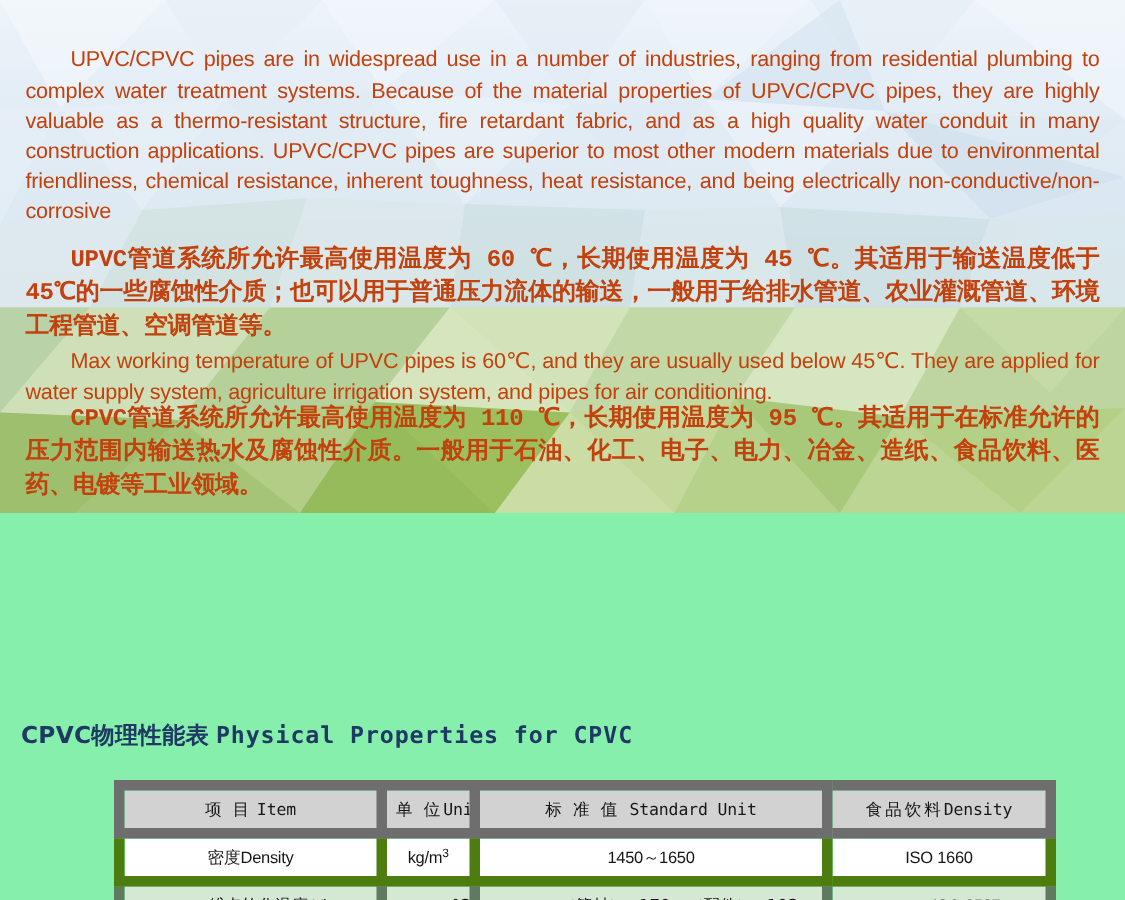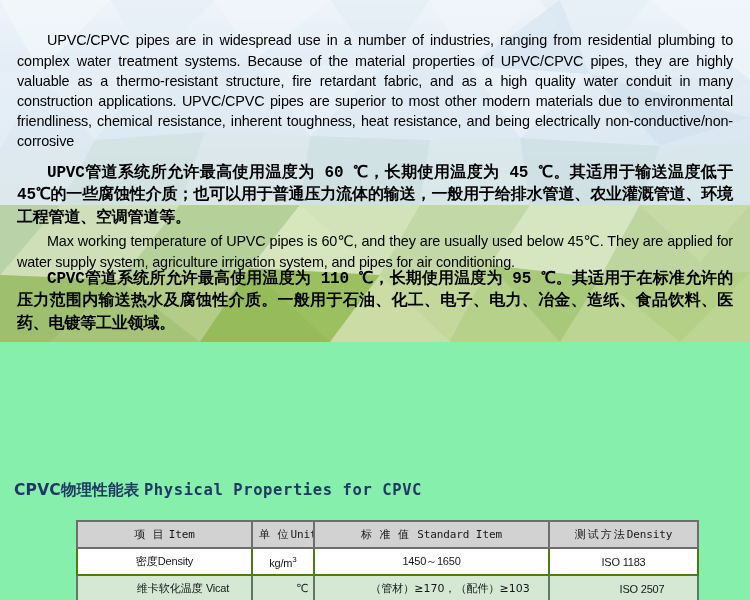--- a/index.html
+++ b/index.html
@@ -36,21 +36,21 @@
     left: 0; top: 0;
     width: 750px;
     height: 342px;
     padding: 0;
   }
 
   .para {
     position: absolute;
     left: 17px;
     width: 716px;
-    color: #000000;
+    color: #c2410c;
     text-align: justify;
     text-justify: inter-word;
     text-indent: 30px;
     line-height: 1.40;
     letter-spacing: -0.15px;
   }
   .para.en {
     font-size: 14.4px;
     font-family: "Liberation Sans", "DejaVu Sans", sans-serif;
     font-weight: 400;
@@ -108,21 +108,21 @@
     table-layout: fixed;
     font-size: 11px;
   }
   #props-table col.c0 { width: 175px; }
   #props-table col.c1 { width: 62px;  }
   #props-table col.c2 { width: 235px; }
   #props-table col.c3 { width: 149px; }
 
   #props-table th,
   #props-table td {
-    border: 2px solid #4d7c0f;
+    border: 7px solid #4d7c0f;
     text-align: center;
     vertical-align: middle;
     padding: 0 6px;
     height: 25px;
     color: #161616;
     font-weight: 400;
     white-space: nowrap;
     overflow: hidden;
   }
   #props-table thead th {
@@ -252,35 +252,35 @@
     </colgroup>
     <thead>
       <tr>
         <th>
           <span class="hd-cn">项 目</span><span>&nbsp;</span><span class="hd-en">Item</span>
         </th>
         <th>
           <span class="hd-cn">单 位</span><span class="hd-en">Unit</span>
         </th>
         <th>
-          <span class="hd-cn">标 准 值</span><span>&nbsp;&nbsp;</span><span class="hd-en">Standard Item</span>
-        </th>
-        <th>
-          <span class="hd-cn">测试方法</span><span class="hd-en">Density</span>
+          <span class="hd-cn">标 准 值</span><span>&nbsp;&nbsp;</span><span class="hd-en">Standard Unit</span>
+        </th>
+        <th>
+          <span class="hd-cn">食品饮料</span><span class="hd-en">Density</span>
         </th>
       </tr>
     </thead>
     <tbody>
       <tr class="white">
         <td class="cell-item">
           <span class="cn-g">密度</span><span class="en-g">Density</span>
         </td>
         <td><span class="en-g">kg/m</span><sup>3</sup></td>
         <td class="en-g">1450～1650</td>
-        <td class="en-g">ISO 1183</td>
+        <td class="en-g">ISO 1660</td>
       </tr>
       <tr class="green">
         <td class="cell-item">
           <span class="cn-g">维卡软化温度</span><span>&nbsp;</span><span class="en-g">Vicat</span>
         </td>
         <td class="cn-g">℃</td>
         <td class="cn-g">（管材）≥170，（配件）≥103</td>
         <td class="en-g">ISO 2507</td>
       </tr>
       <tr class="cut">

